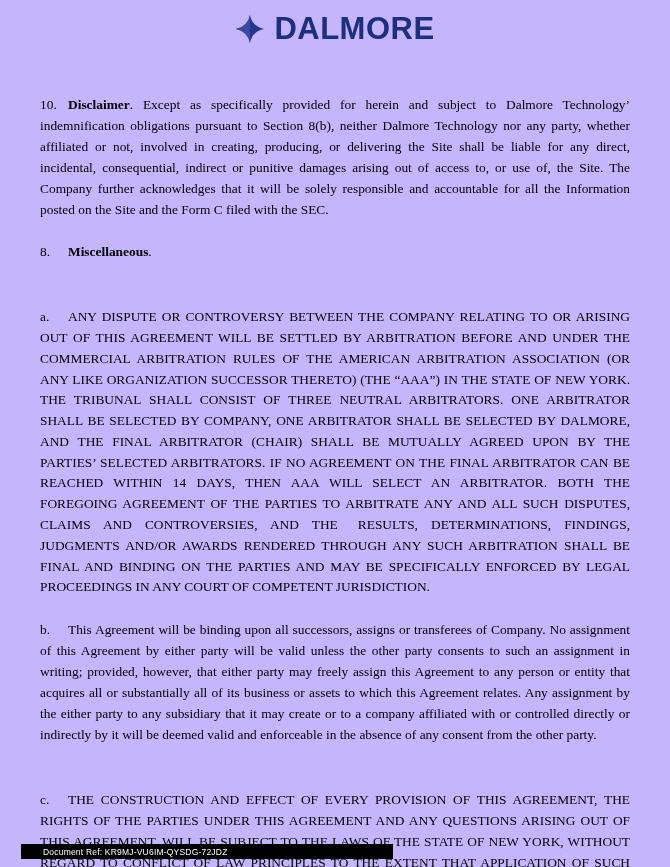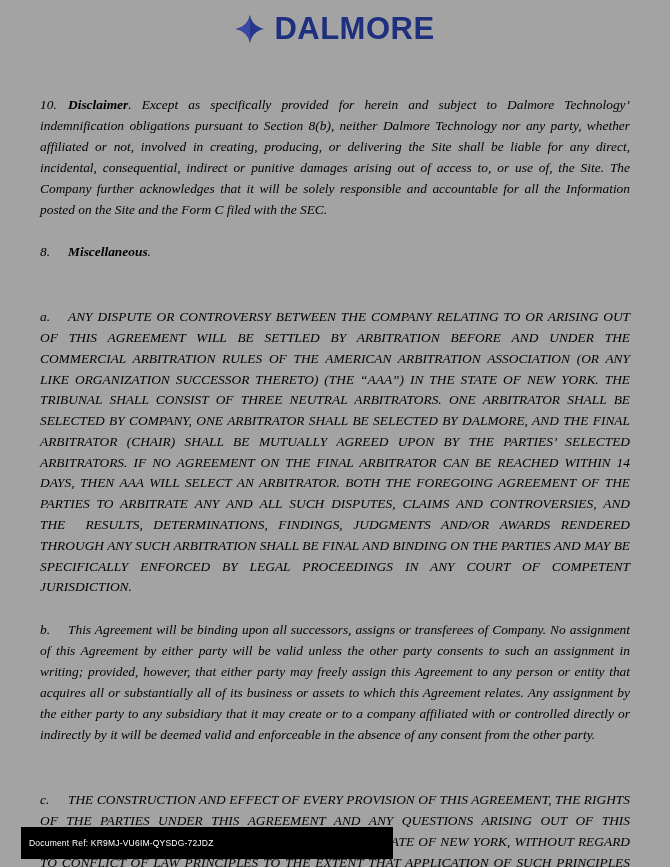--- a/index.html
+++ b/index.html
@@ -6,21 +6,21 @@
   html, body { background: #ffffff; }
   body {
     width: 670px; height: 867px;
     font-family: "Liberation Serif", serif;
     color: #000000;
     overflow: hidden;
   }
   .page {
     position: relative;
     width: 670px; height: 867px;
-    background: #a3a3a3;
+    background: #c4b5fd;
     overflow: hidden;
   }
   .logo {
     display: flex;
     align-items: center;
     justify-content: center;
     gap: 9px;
     padding-top: 13px;
   }
   .logo-star { width: 30px; height: 30px; display: block; }
@@ -31,36 +31,36 @@
     letter-spacing: 0.5px;
     color: #1e2f7d;
     line-height: 1;
   }
   .content {
     margin: 50px 40px 0 40px;
     font-size: 13.4px;
     line-height: 1.57;
     text-align: justify;
   }
-  .para { margin-bottom: 21px; font-style: italic; }
+  .para { margin-bottom: 21px; }
   .para.upper { line-height: 1.55; margin-top: 45px; }
   .lbl {
     display: inline-block;
     width: 28px;
   }
   .footer-bar {
     position: absolute;
     left: 21px;
     bottom: 8px;
     width: 372px;
-    height: 32px;
+    height: 15px;
     background: #000000;
     display: flex;
     align-items: center;
-    padding-left: 8px;
+    padding-left: 22px;
   }
   .footer-ref {
     font-family: "Liberation Sans", sans-serif;
     font-size: 8.5px;
     color: #ffffff;
     letter-spacing: 0.2px;
     white-space: nowrap;
   }
 </style>
 </head>

